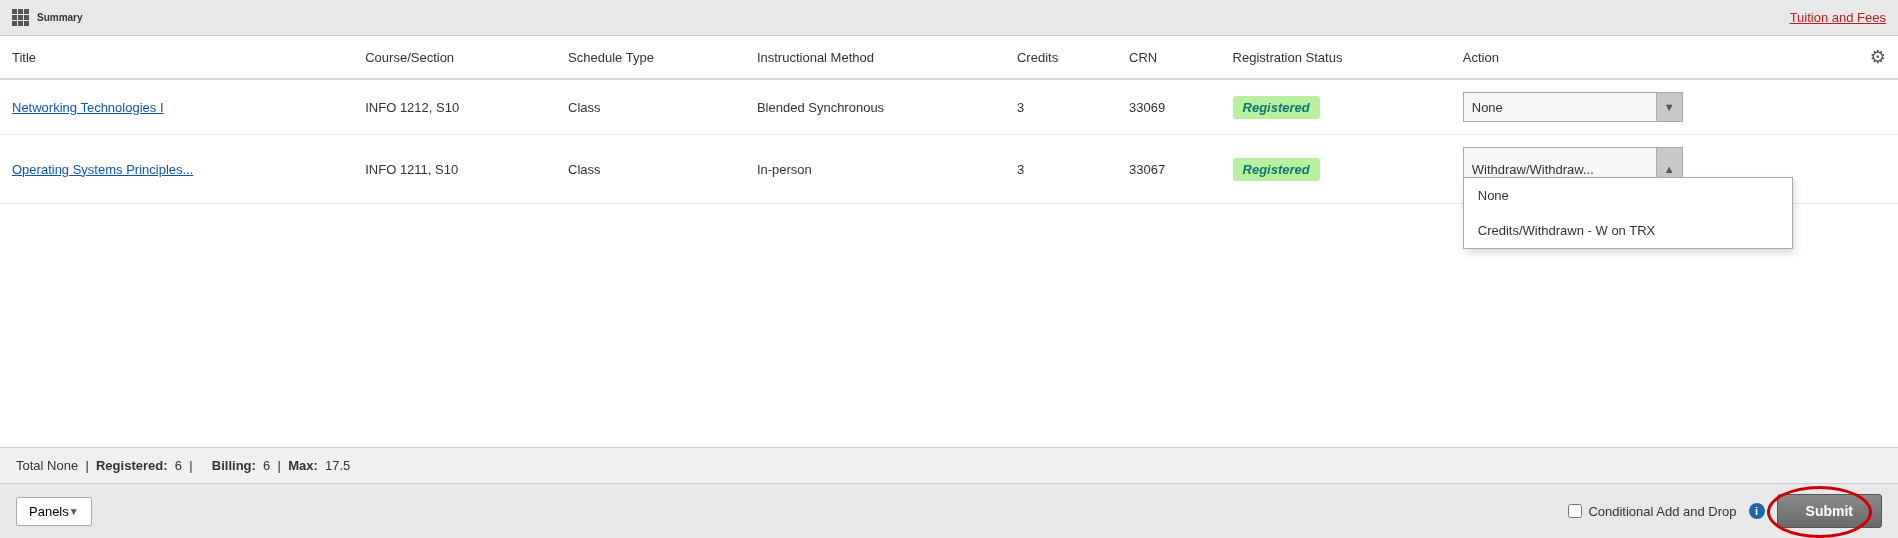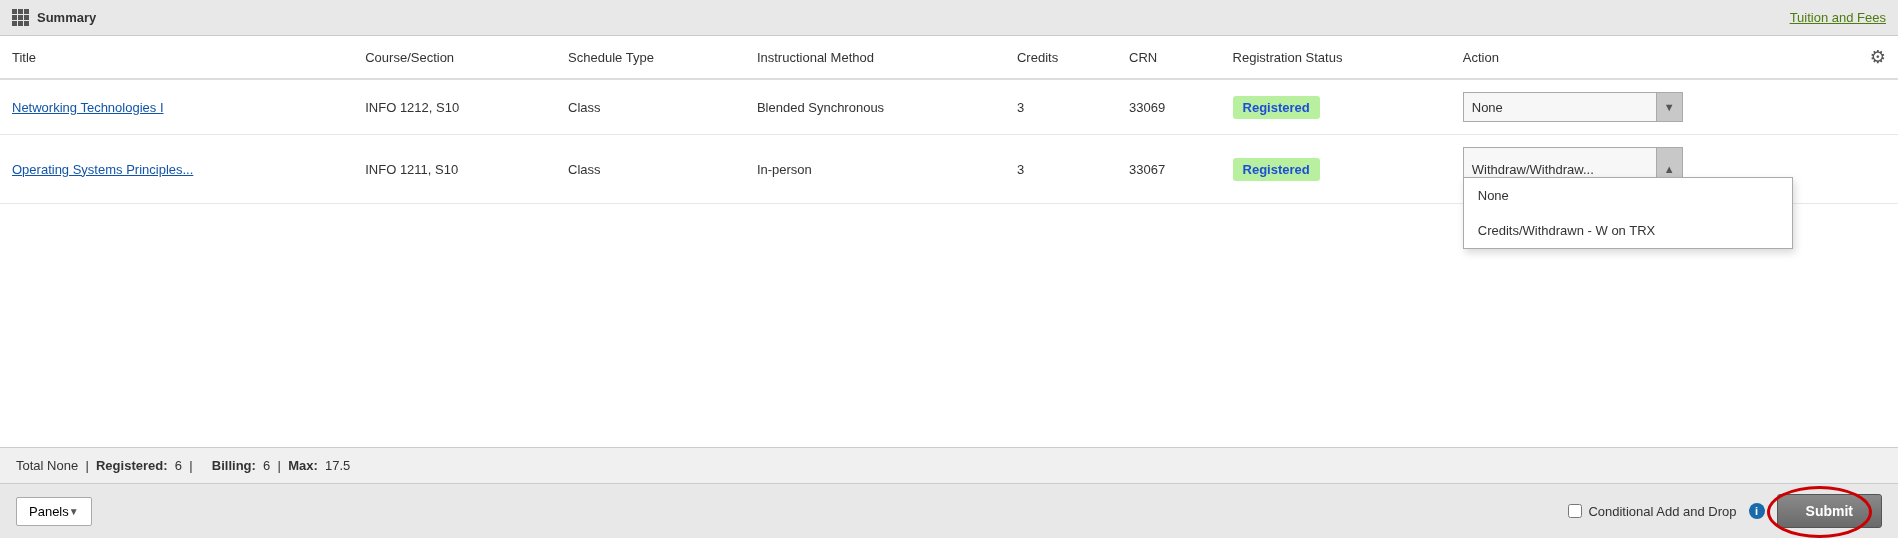--- a/index.html
+++ b/index.html
@@ -15,36 +15,36 @@
       align-items: center;
       justify-content: space-between;
       padding: 6px 12px;
       min-height: 36px;
     }
     .header-title {
       display: flex;
       align-items: center;
       gap: 8px;
       font-weight: bold;
-      font-size: 13px;
+      font-size: 10px;
       color: #333;
     }
     .grid-icon {
       display: inline-grid;
       grid-template-columns: repeat(3,5px);
       grid-template-rows: repeat(3,5px);
       gap: 1px;
     }
     .grid-icon span {
       background: #555;
       display: block;
       width: 5px;
       height: 5px;
     }
-    .tuition-link { color: #4d7c0f; text-decoration: underline; font-size: 13px; cursor: pointer; }
+    .tuition-link { color: #b91c1c; text-decoration: underline; font-size: 13px; cursor: pointer; }
 
     
     .table-area {
       background: #fff;
       flex: 1;
       padding: 0;
     }
 
     table {
       width: 100%;
@@ -66,21 +66,22 @@
     }
     tbody td {
       padding: 12px 12px;
       font-size: 13px;
       color: #333;
       vertical-align: middle;
     }
     .course-link { color: #1155aa; text-decoration: underline; cursor: pointer; }
     .registered-badge {
       background: #b8f0a0;
-      color: #1d4ed8;
+      color: #0f766e;
+      font-style: italic;
       font-weight: bold;
       padding: 4px 10px;
       border-radius: 3px;
       display: inline-block;
       font-size: 13px;
     }
 
     
     .action-select {
       display: flex;

